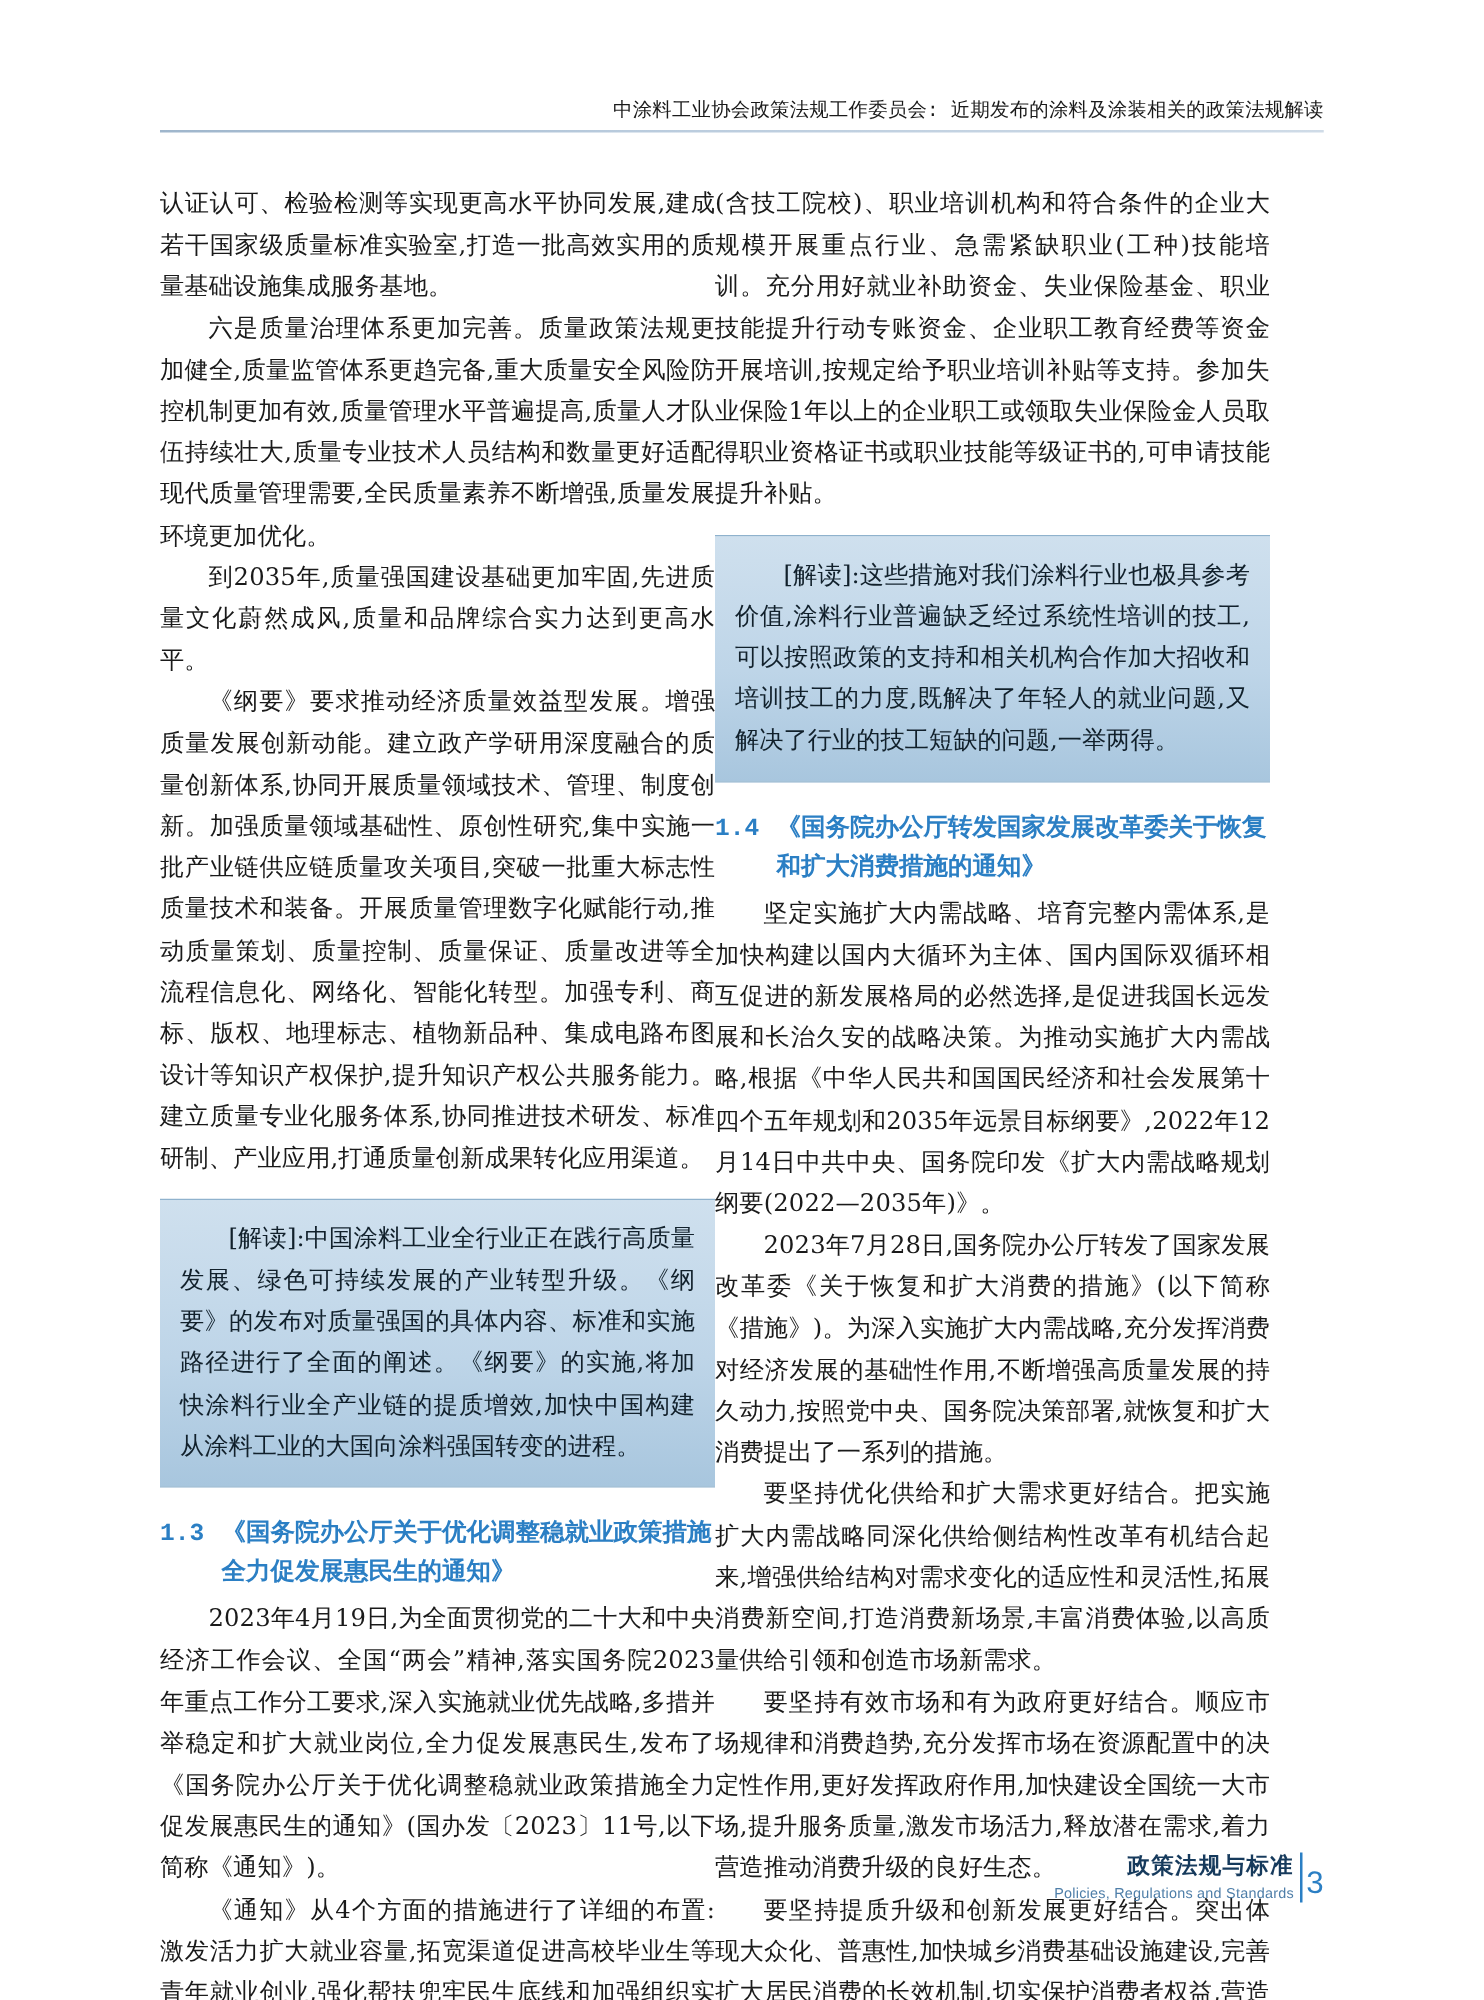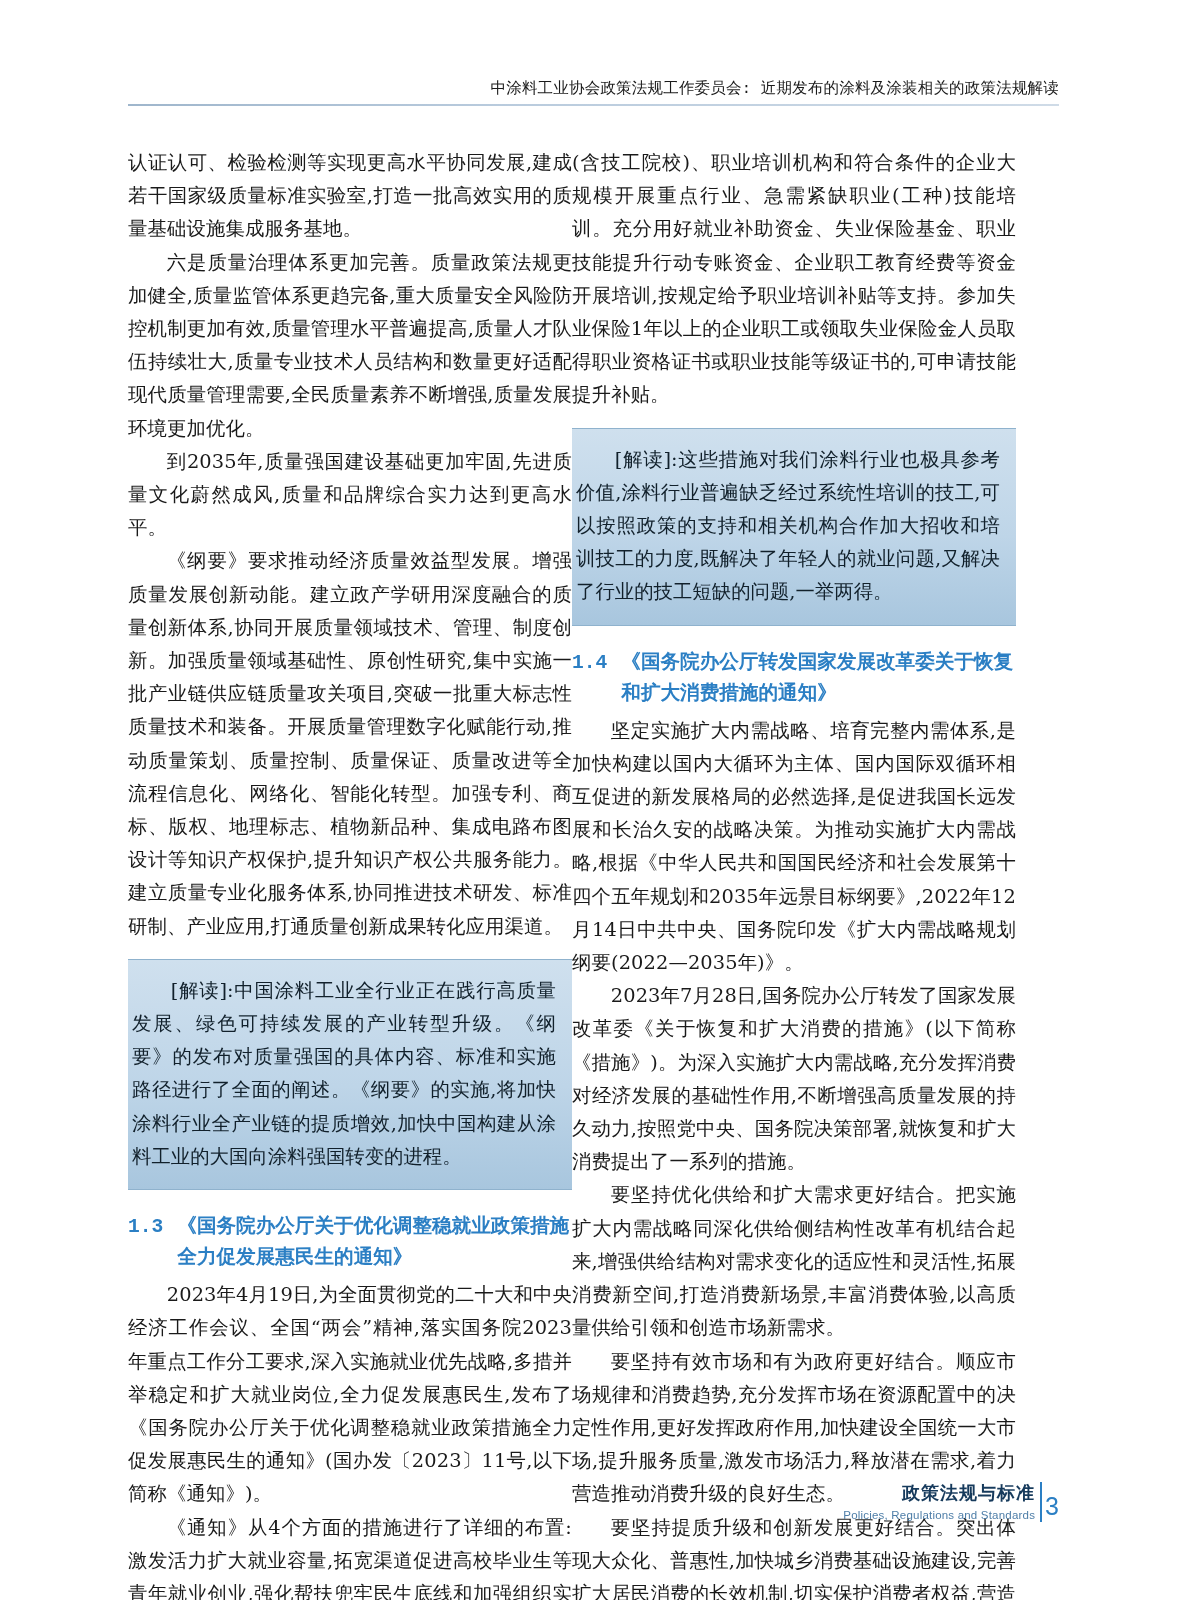--- a/index.html
+++ b/index.html
@@ -69,21 +69,21 @@
     text-justify: inter-ideograph;
     text-indent: 2em;
     font-family: "DejaVu Serif", "Liberation Serif", serif;
     letter-spacing: 0.1px;
   }
   p.para.noindent { text-indent: 0; }
 
   
   .note-box {
     margin: 16px 0 18px 0;
-    padding: 14px 16px 16px 4px;
+    padding: 14px 16px 16px 16px;
     background: linear-gradient(to bottom, #cfe0ee 0%, #bed5e8 55%, #a8c6de 100%);
     border-top: 1px solid #8fb2cd;
     border-bottom: 1px solid #8fb2cd;
     box-sizing: border-box;
   }
   .note-box p {
     margin: 0;
     font-size: 19.4px;
     line-height: 33.2px;
     text-align: justify;

